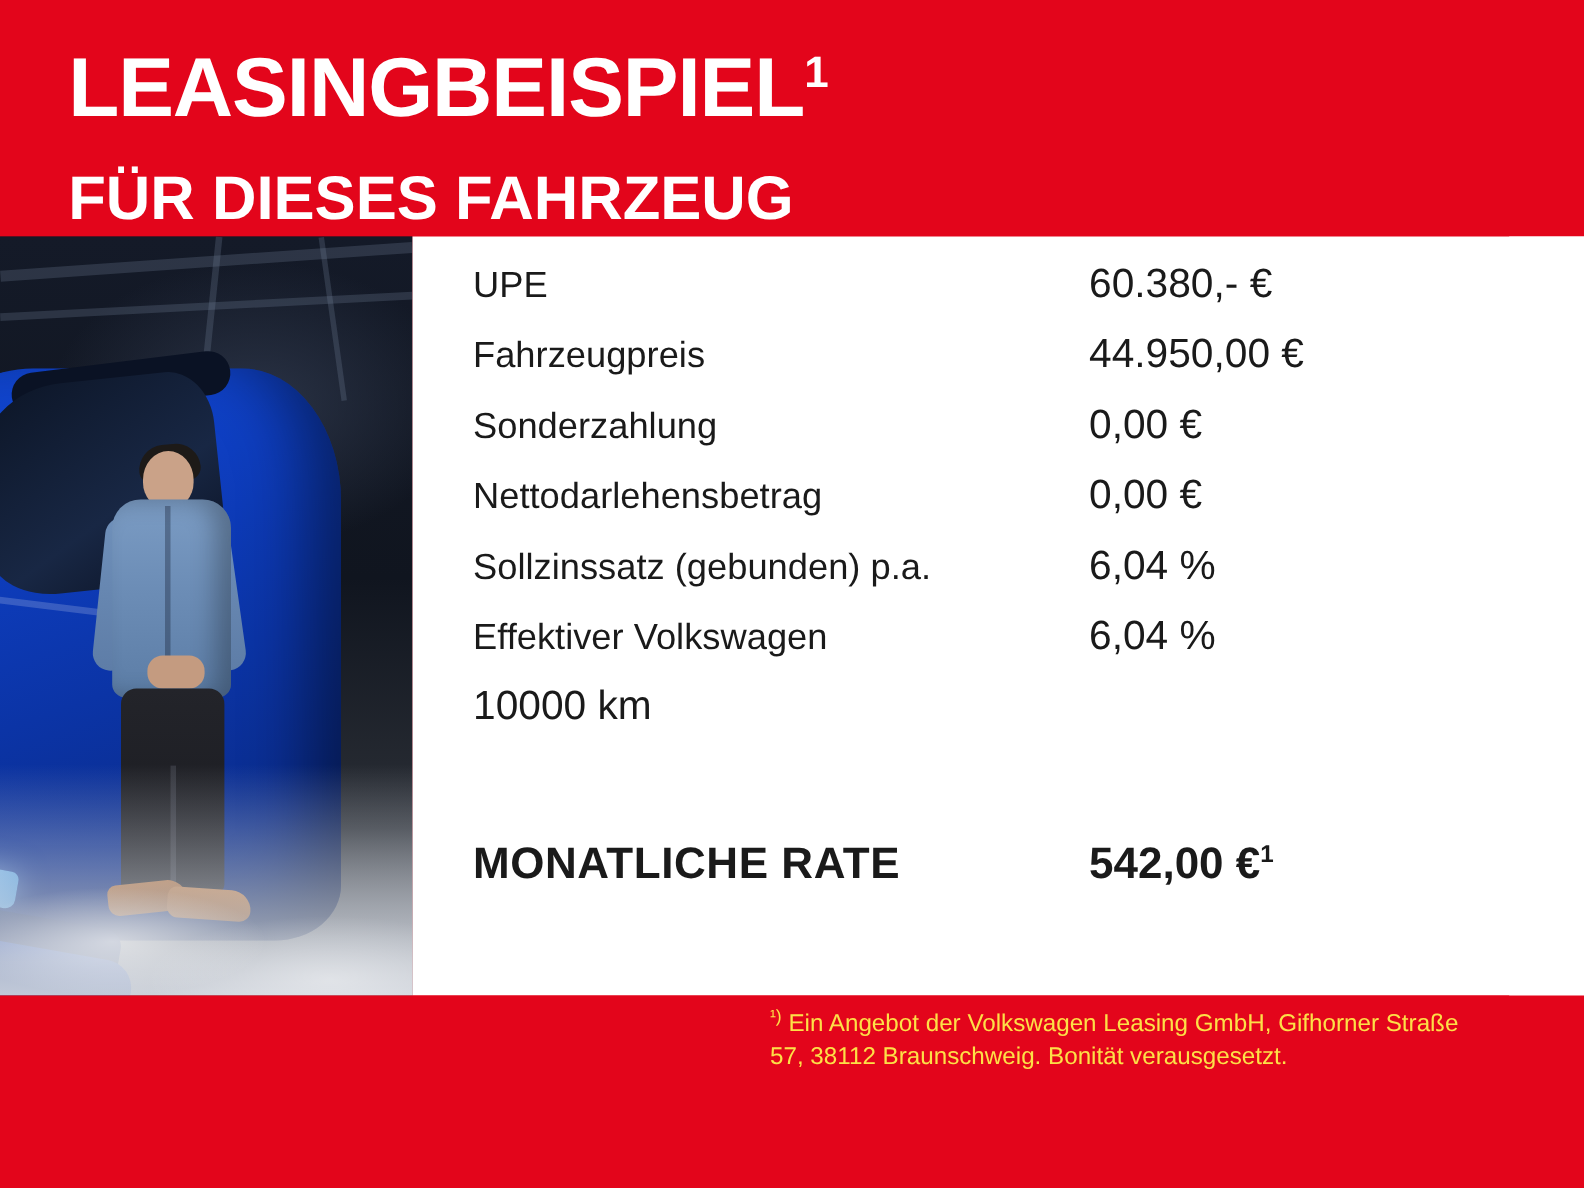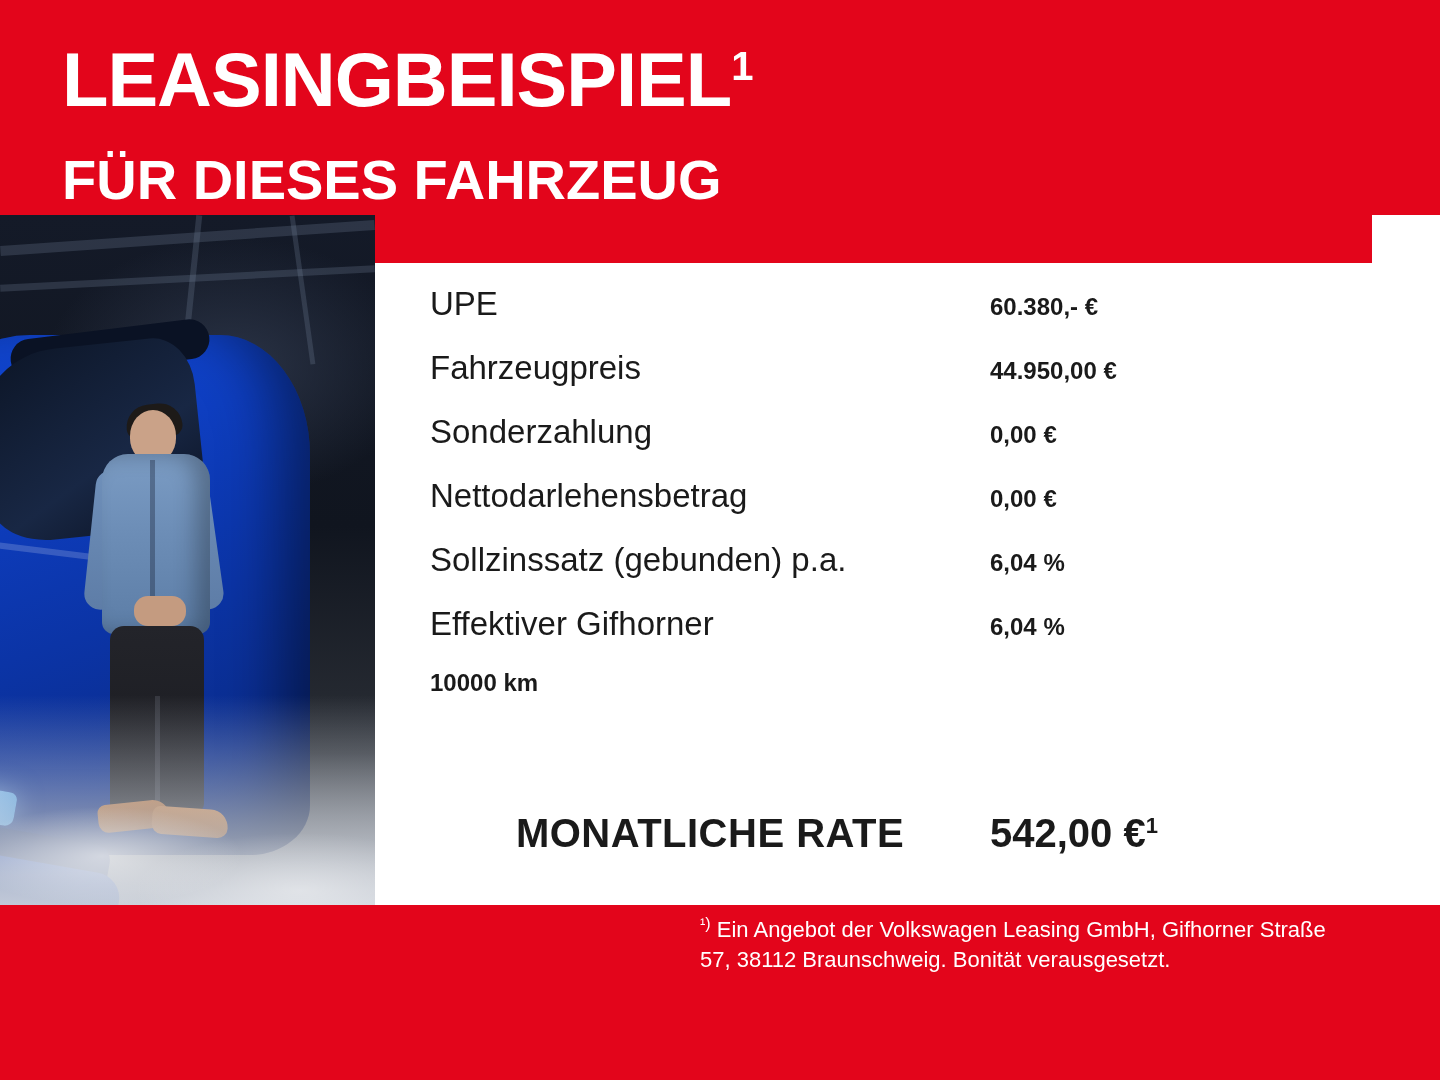--- a/index.html
+++ b/index.html
@@ -255,73 +255,71 @@
     background: linear-gradient(180deg, #c07d45 0%, #95592a 100%);
     border-radius: 8px 18px 10px 10px; transform: rotate(4deg);
   }
 
   
   .panel {
     flex: 1 1 auto;
     background: #ffffff;
     position: relative;
     padding: 0;
-    margin-top: 48px;
   }
   .table {
     position: absolute;
     left: 55px;
     top: 22px;
     width: 940px;
   }
   .row {
     display: flex;
     align-items: baseline;
     height: 64px;
   }
   .row .label {
     width: 560px;
     font-size: 33px;
     color: #1a1a1a;
     font-weight: normal;
     white-space: nowrap;
   }
   .row .value {
-    font-size: 24px;
+    font-size: 37px;
     color: #1a1a1a;
-    font-weight: bold;
+    font-weight: normal;
     white-space: nowrap;
   }
   .row.total {
     height: 76px;
     margin-top: 14px;
   }
   .row.total .label {
     font-size: 40px;
     font-weight: bold;
     letter-spacing: 0.5px;
-    text-align: center;
   }
   .row.total .value {
     font-size: 40px;
     font-weight: bold;
   }
   .row.total .value .sup {
     font-size: 22px;
     vertical-align: super;
     line-height: 0;
   }
 
   
   .footnote {
     position: absolute;
     left: 700px;
     top: 915px;
     width: 640px;
-    color: #ffffff;
+    color: #fde047;
     font-size: 22px;
     line-height: 1.35;
   }
   .footnote .sup-mark {
     font-size: 16px;
     vertical-align: super;
     line-height: 0;
   }
   .bottom-band {
     position: absolute;
@@ -396,21 +394,21 @@
         </div>
         <div class="row">
           <div class="label">Nettodarlehensbetrag</div>
           <div class="value">0,00 €</div>
         </div>
         <div class="row">
           <div class="label">Sollzinssatz (gebunden) p.a.</div>
           <div class="value">6,04 %</div>
         </div>
         <div class="row">
-          <div class="label">Effektiver Gifhorner</div>
+          <div class="label">Effektiver Volkswagen</div>
           <div class="value">6,04 %</div>
         </div>
         <div class="row">
           <div class="value">10000 km</div>
         </div>
         <div class="row">
         </div>
 
         <div class="row total">
           <div class="label">MONATLICHE RATE</div>

